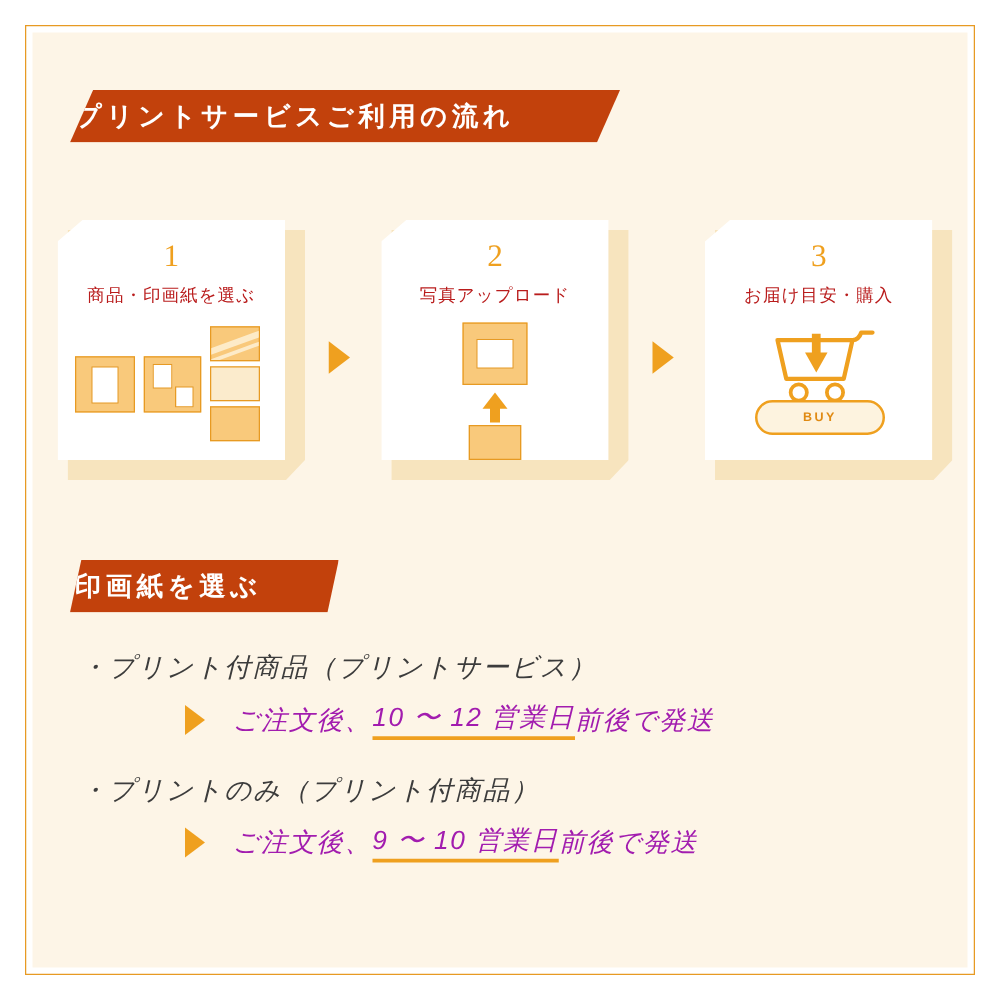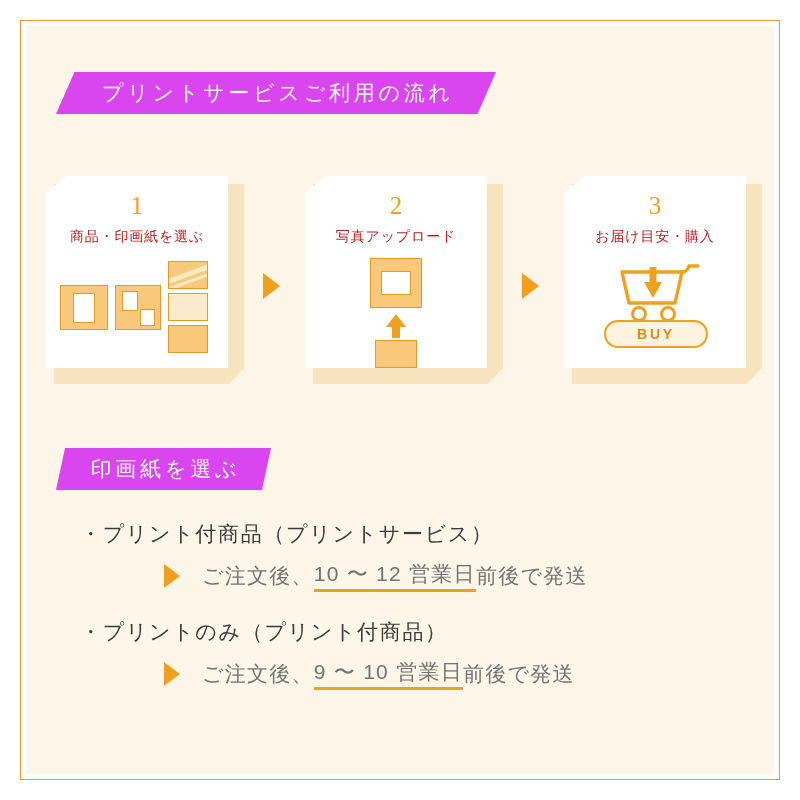--- a/index.html
+++ b/index.html
@@ -31,29 +31,28 @@
     position: absolute;
     left: 26px; top: 26px;
     width: 748px; height: 748px;
     background: #FDF5E7;
     box-sizing: border-box;
   }
 
   
   .banner {
     position: absolute;
-    background: #d946ef;
+    background: #c2410c;
     color: #FFFFFF;
     display: flex;
     align-items: center;
-    justify-content: center;
     -webkit-clip-path: polygon(4.2% 0, 100% 0, 95.8% 100%, 0 100%);
     clip-path: polygon(4.2% 0, 100% 0, 95.8% 100%, 0 100%);
     letter-spacing: 0.18em;
-    font-weight: 400;
+    font-weight: 700;
   }
   .banner-text {
     color: #FFFFFF;
     white-space: nowrap;
     text-indent: 0.18em;
   }
   #banner-flow {
     left: 56px; top: 72px;
     width: 440px; height: 42px;
     font-size: 21px;
@@ -169,30 +168,31 @@
   .buy-pill {
     position: absolute;
     background: #FDF3DF;
     border: 2px solid #EFA01F;
     border-radius: 22px;
     box-sizing: border-box;
     display: flex;
     align-items: center;
     justify-content: center;
     color: #E08A12;
-    font-size: 14px;
+    font-size: 10px;
     font-weight: 700;
     letter-spacing: 0.2em;
   }
 
   
   .delivery-list {
     position: absolute;
-    left: 80px; top: 520px;
+    left: 64px; top: 520px;
     width: 700px;
+    font-style: italic;
   }
   .delivery-block { position: relative; }
   .delivery-title {
     font-size: 21px;
     color: #3C3C3C;
     letter-spacing: 0.08em;
     white-space: nowrap;
   }
   .delivery-detail {
     display: flex;
@@ -204,21 +204,21 @@
   .tri-bullet {
     width: 0; height: 0;
     border-left: 16px solid #EFA01F;
     border-top: 12px solid transparent;
     border-bottom: 12px solid transparent;
     margin-right: 22px;
     flex: 0 0 auto;
   }
   .detail-text {
     font-size: 21px;
-    color: #737373;
+    color: #a21caf;
     letter-spacing: 0.06em;
   }
   .underline-orange {
     border-bottom: 3px solid #EFA01F;
     padding-bottom: 1px;
   }
 </style>
 </head>
 <body>
 

